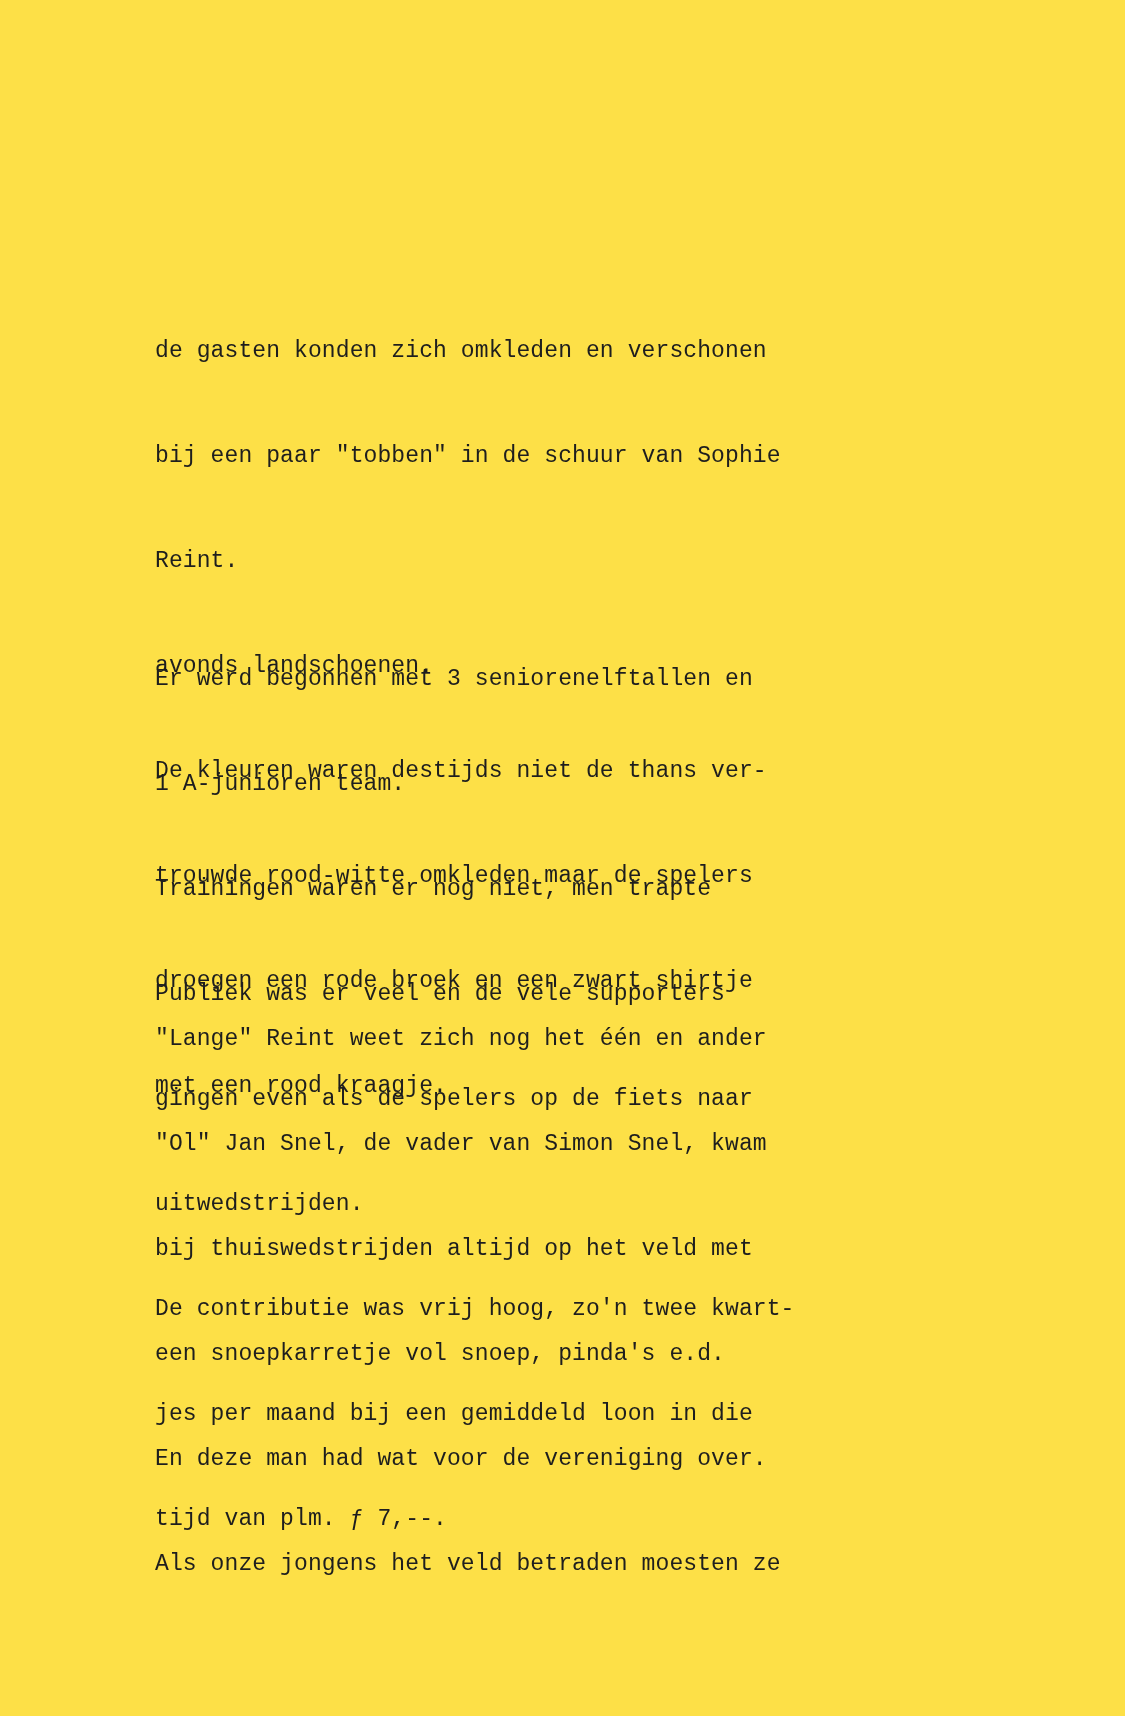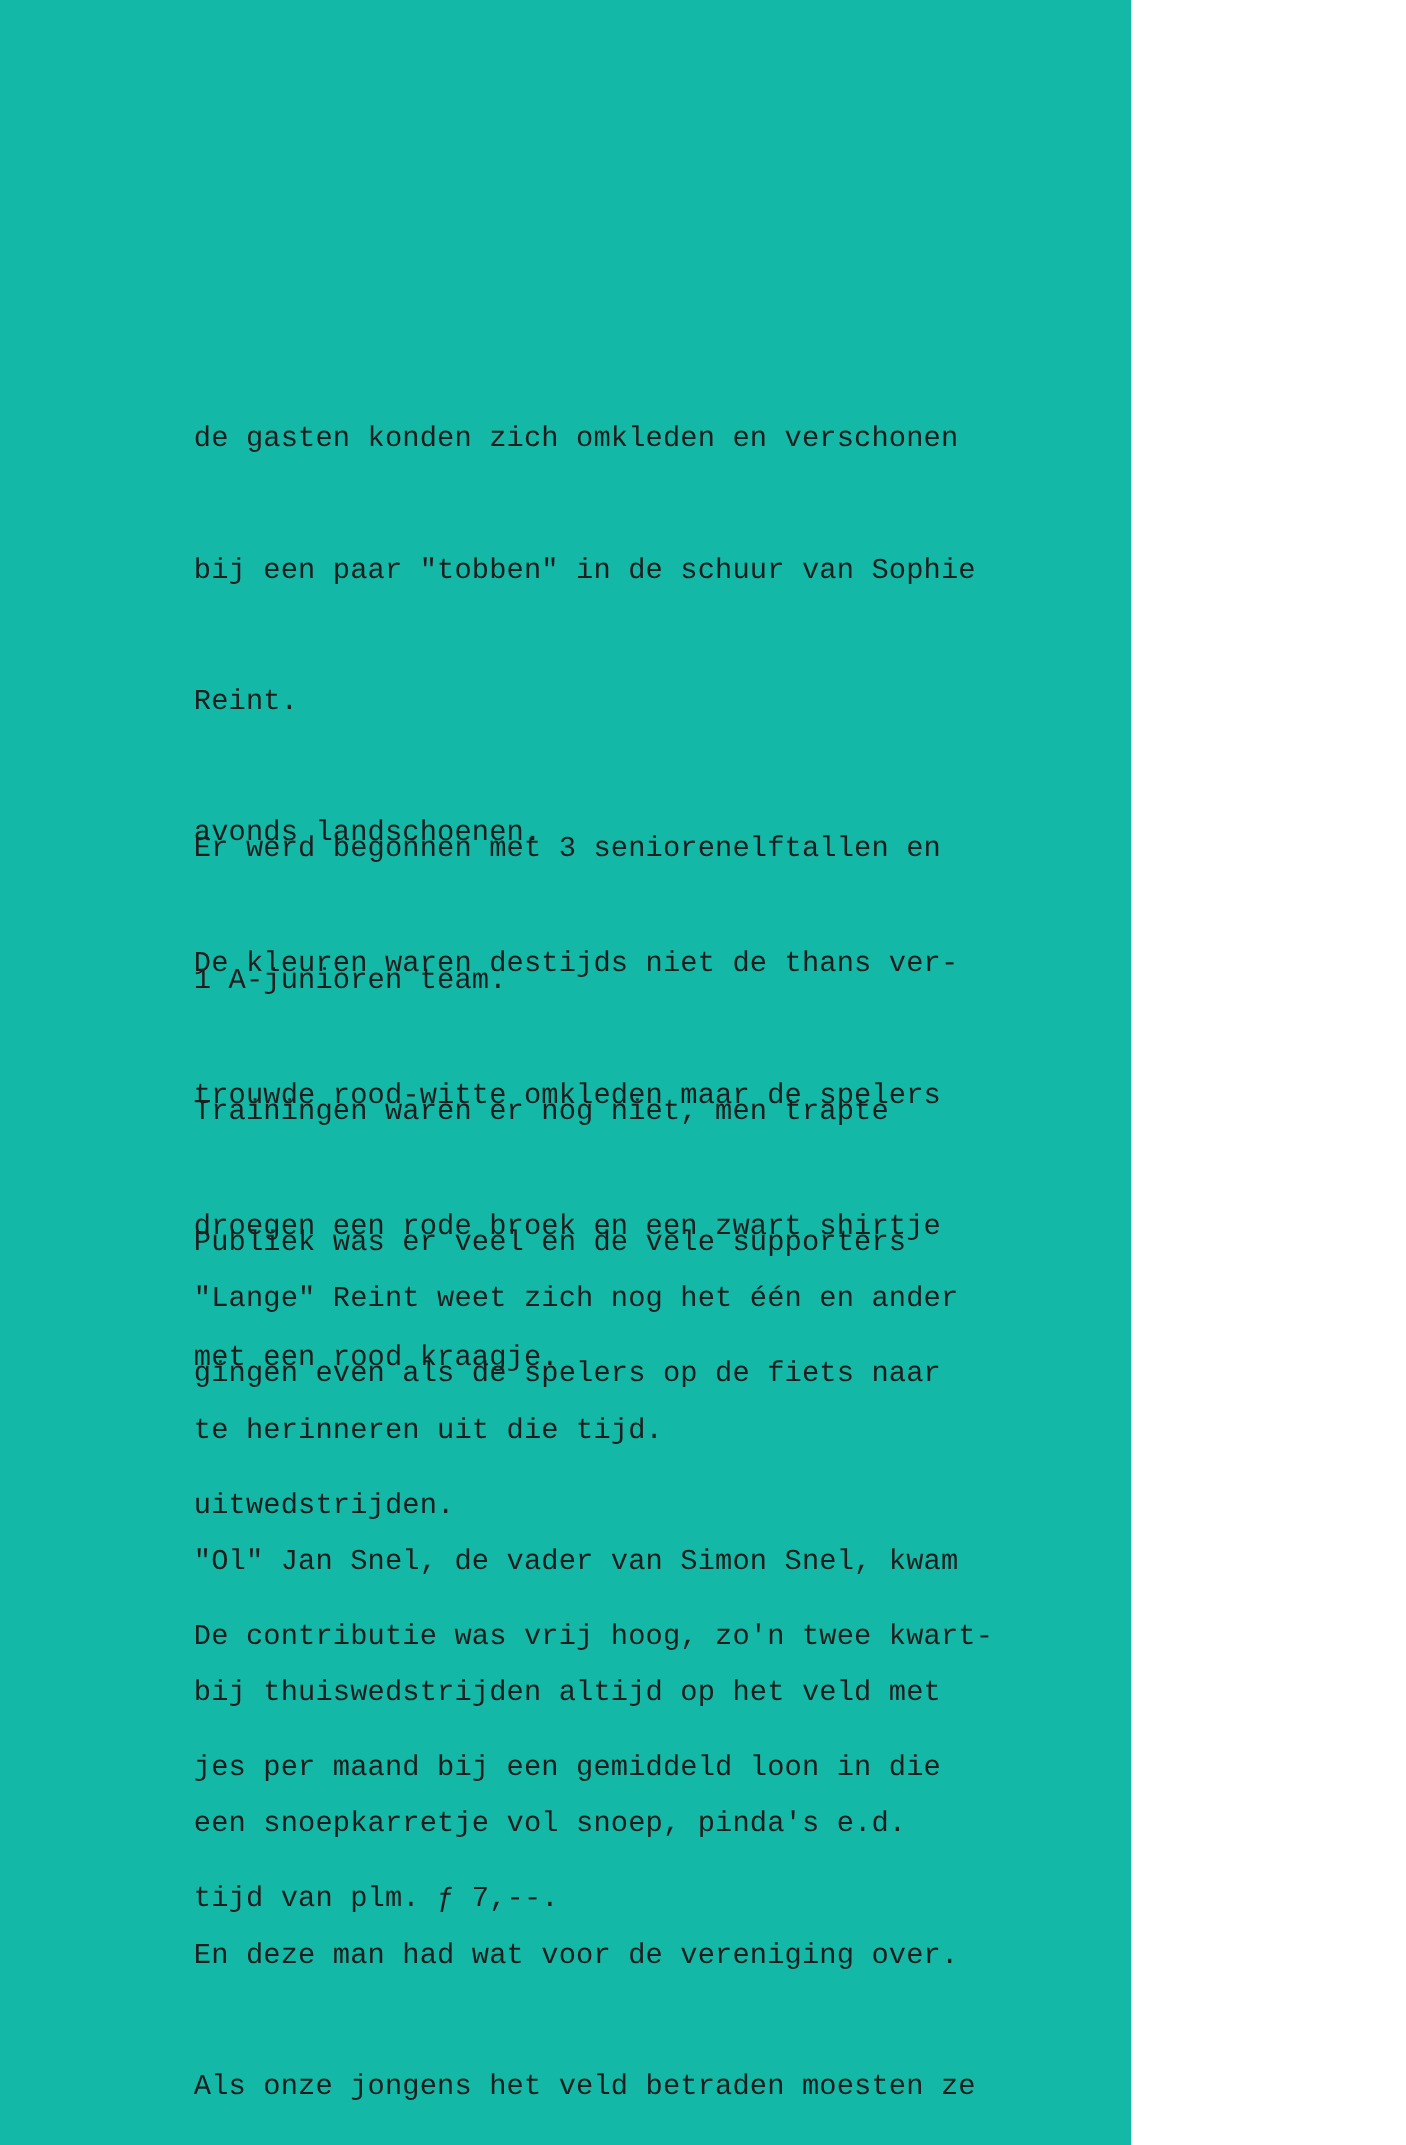--- a/index.html
+++ b/index.html
@@ -9,23 +9,23 @@
     }
     body {
       width: 1125px;
       height: 1716px;
       position: relative;
       overflow: hidden;
     }
     .page {
       position: absolute;
       left: 0; top: 0;
-      width: 905px;
+      width: 1125px;
       height: 1716px;
-      background: #14b8a6;
+      background: #fde047;
     }
     .text-block {
       position: absolute;
       left: 155px;
       font-family: "Liberation Mono", "DejaVu Sans Mono", monospace;
       font-size: 23px;
       line-height: 35px;
       color: #1e1e1e;
       letter-spacing: 0.1px;
       white-space: pre;
@@ -61,21 +61,20 @@
     <span class="line">Publiek was er veel en de vele supporters</span>
     <span class="line">gingen even als de spelers op de fiets naar</span>
     <span class="line">uitwedstrijden.</span>
     <span class="line">De contributie was vrij hoog, zo'n twee kwart-</span>
     <span class="line">jes per maand bij een gemiddeld loon in die</span>
     <span class="line">tijd van plm. ƒ 7,--.</span>
   </div>
 
   <div class="text-block para3">
     <span class="line">"Lange" Reint weet zich nog het één en ander</span>
-    <span class="line">te herinneren uit die tijd.</span>
     <span class="line">"Ol" Jan Snel, de vader van Simon Snel, kwam</span>
     <span class="line">bij thuiswedstrijden altijd op het veld met</span>
     <span class="line">een snoepkarretje vol snoep, pinda's e.d.</span>
     <span class="line">En deze man had wat voor de vereniging over.</span>
     <span class="line">Als onze jongens het veld betraden moesten ze</span>
     
     
   </div>
 
 </div>

